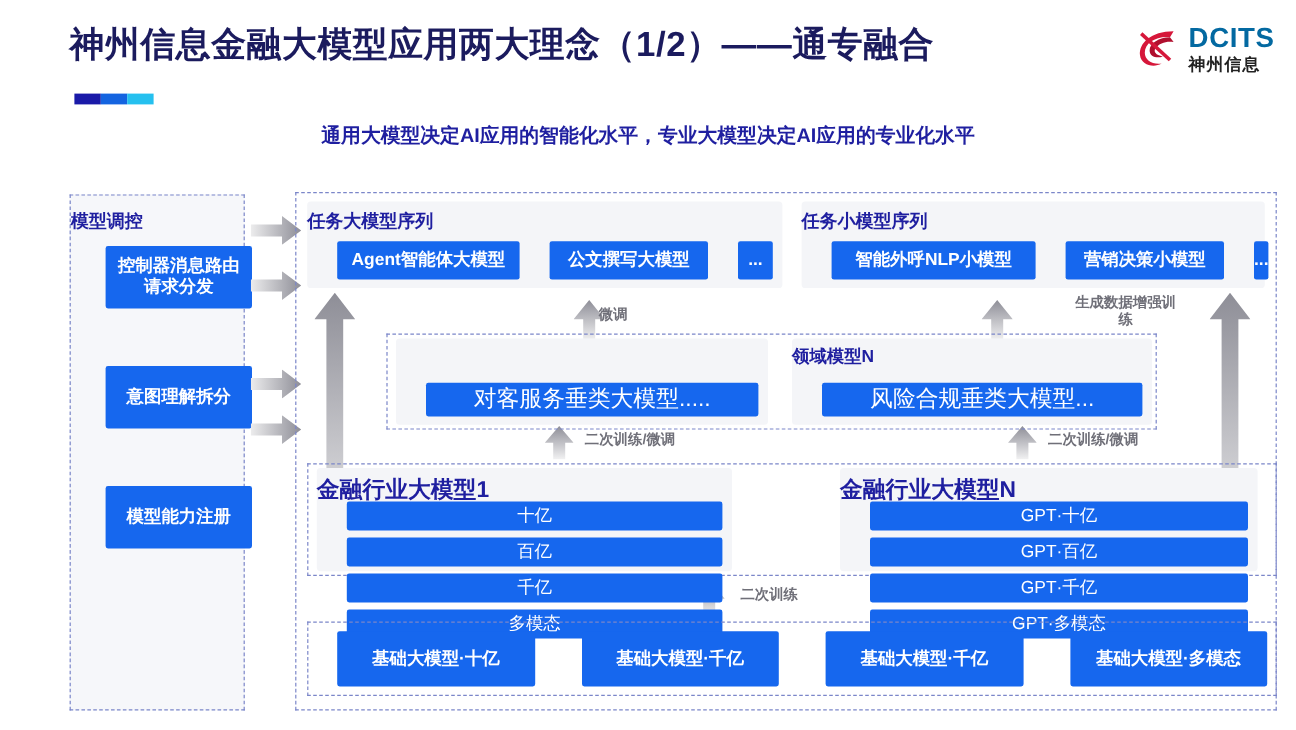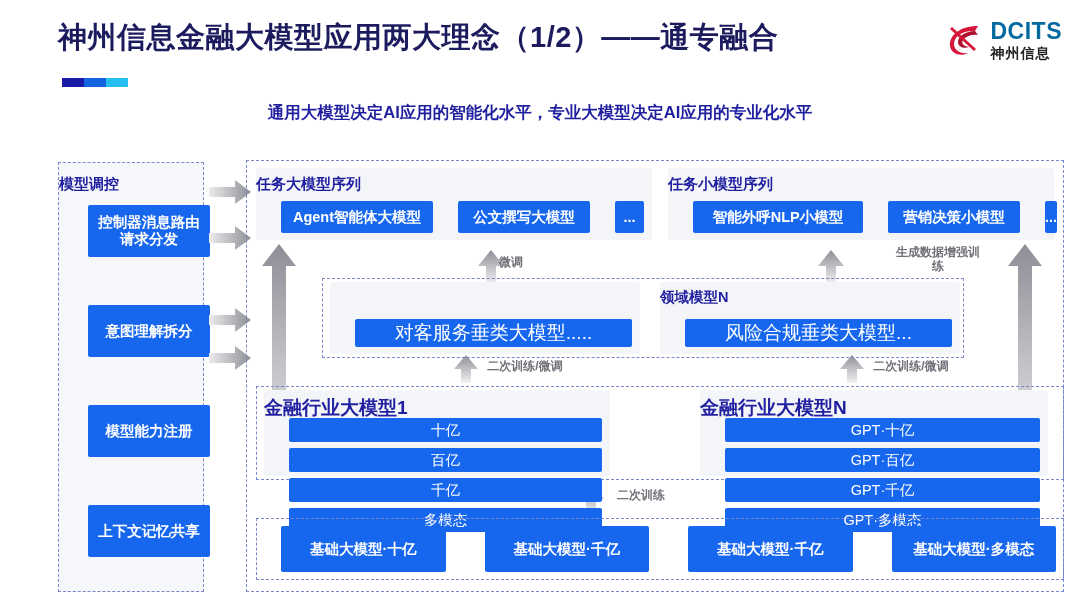--- a/index.html
+++ b/index.html
@@ -130,21 +130,20 @@
     </span>
   </div>
 
   <div class="subtitle">通用大模型决定AI应用的智能化水平，专业大模型决定AI应用的专业化水平</div>
 
   <div class="sidebar dashed">
     <div class="sidebar-title hdr">模型调控</div>
     <div class="sb-item blue-box i0">控制器消息路由请求分发</div>
     <div class="sb-item blue-box i1">意图理解拆分</div>
     <div class="sb-item blue-box i2">模型能力注册</div>
-    <div class="sb-item blue-box i3">上下文记忆共享</div>
   </div>
 
   <div class="r-arrow" style="top:180px">
     <svg width="42" height="24" viewBox="0 0 42 24">
         <defs>
           <linearGradient id="ga1" x1="0" y1="0" x2="1" y2="0">
             <stop offset="0" stop-color="#ececed"></stop>
             <stop offset="1" stop-color="#8e8e97"></stop>
           </linearGradient>
         </defs>

